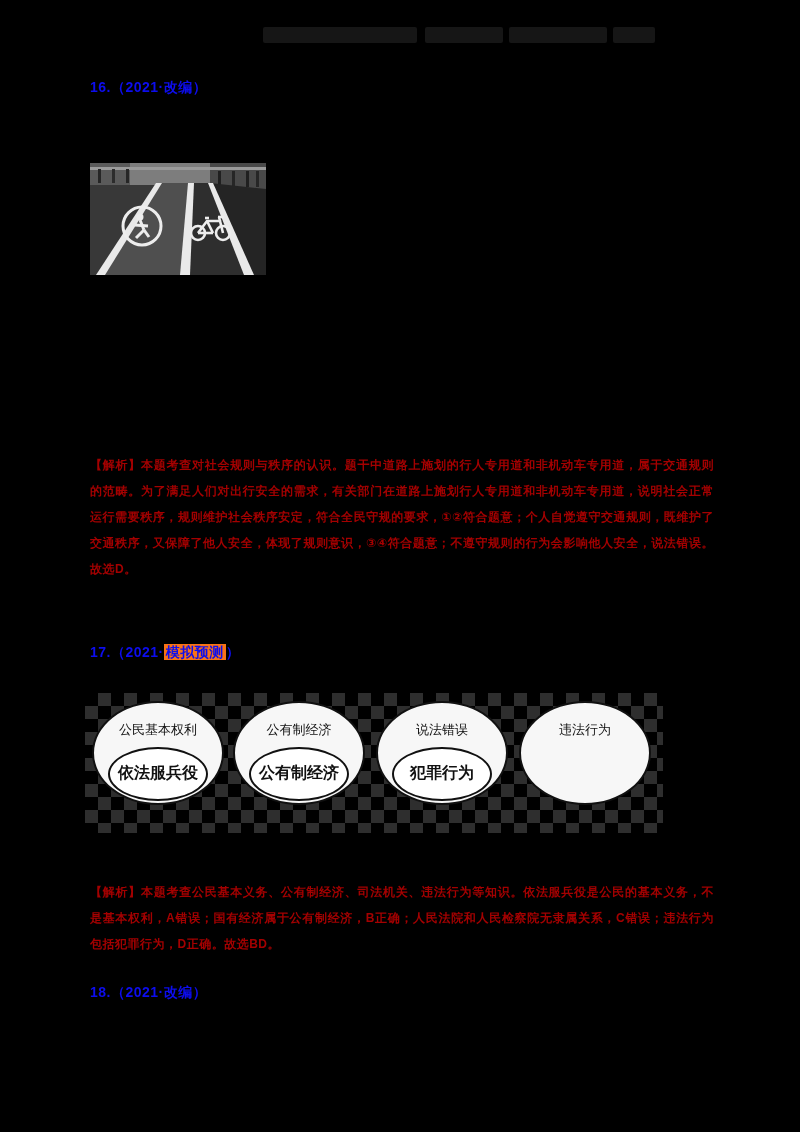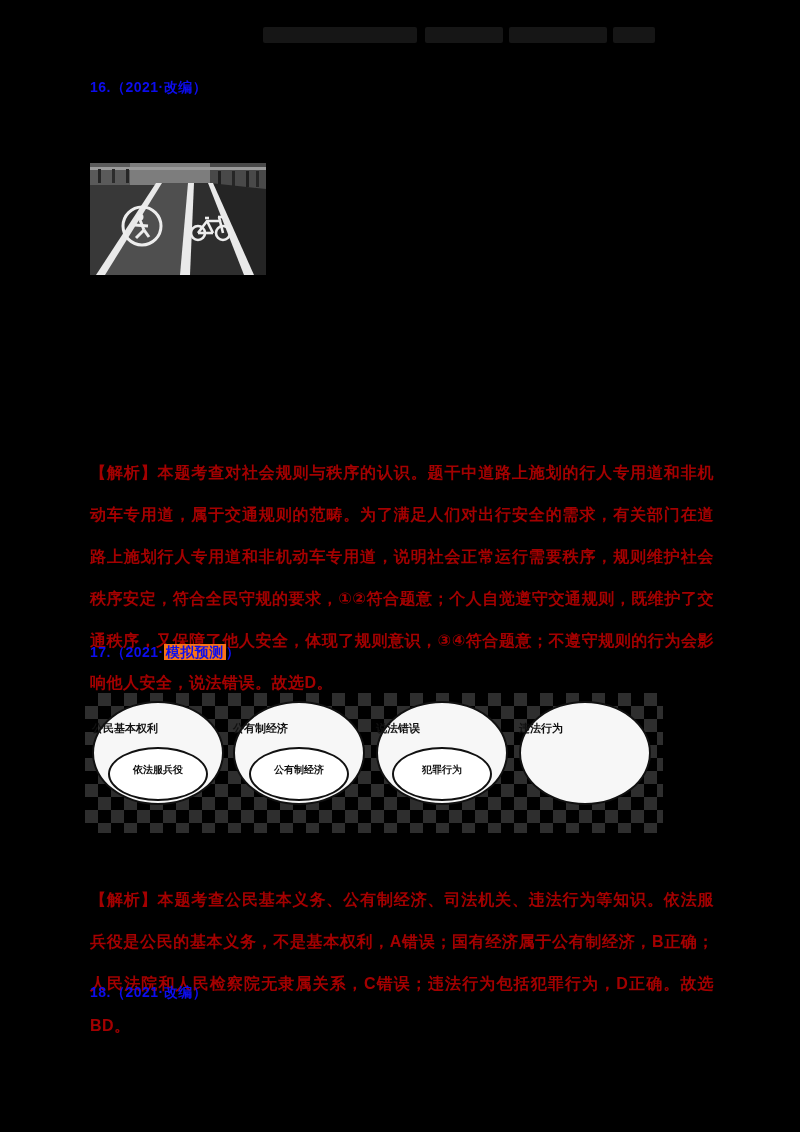--- a/index.html
+++ b/index.html
@@ -16,49 +16,49 @@
   .q-link{
     position:absolute;left:90px;
     color:#0d0dee;font-size:14px;font-weight:bold;letter-spacing:0.5px;
     white-space:nowrap;
   }
   .q-link .hl{background:#f97316;padding:0 2px;}
 
   
   .analysis{
     position:absolute;left:90px;width:624px;
-    color:#a40000;font-size:16px;font-weight:bold;line-height:42px;
+    color:#a40000;font-size:12px;font-weight:bold;line-height:26px;
     text-align:justify;text-justify:inter-ideograph;letter-spacing:0.5px;
   }
 
   
   .photo{position:absolute;left:90px;top:163px;width:176px;height:112px;background:#3d3d3d;}
 
   
   .venn-strip{
     position:absolute;left:85px;top:693px;width:578px;height:140px;
     background:conic-gradient(#2e2e2e 25%,#000 0 50%,#2e2e2e 0 75%,#000 0);
     background-size:26px 26px;
   }
   .venn-group{position:absolute;top:8px;width:132px;height:104px;}
   .outer-ellipse{
     position:absolute;left:0;top:0;width:128px;height:100px;
     background:#f7f7f7;border:2px solid #111;border-radius:50%;
   }
   .outer-label{
-    position:absolute;left:0;top:20px;width:132px;
-    color:#111;font-size:11px;font-weight:bold;white-space:nowrap;
+    position:absolute;left:0;top:20px;width:132px;text-align:center;
+    color:#111;font-size:13px;font-weight:normal;white-space:nowrap;
   }
   .inner-ellipse{
     position:absolute;left:16px;top:46px;width:96px;height:50px;
     background:#fff;border:2px solid #111;border-radius:50%;
   }
   .inner-label{
     position:absolute;left:0;top:14px;width:96px;text-align:center;
-    color:#111;font-size:10px;font-weight:bold;white-space:nowrap;
+    color:#111;font-size:16px;font-weight:bold;white-space:nowrap;
   }
 </style>
 </head>
 <body>
 
 <div class="hdr-block" style="left:263px;width:154px;"></div>
 <div class="hdr-block" style="left:425px;width:78px;"></div>
 <div class="hdr-block" style="left:509px;width:98px;"></div>
 <div class="hdr-block" style="left:613px;width:42px;"></div>
 

